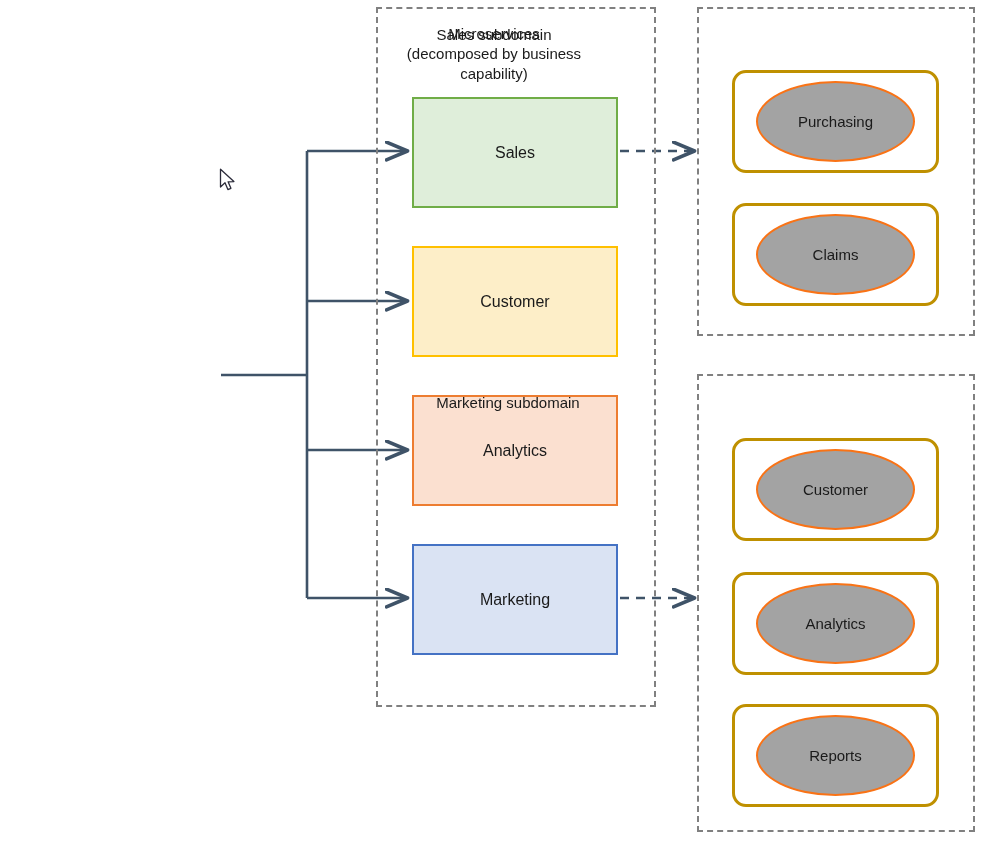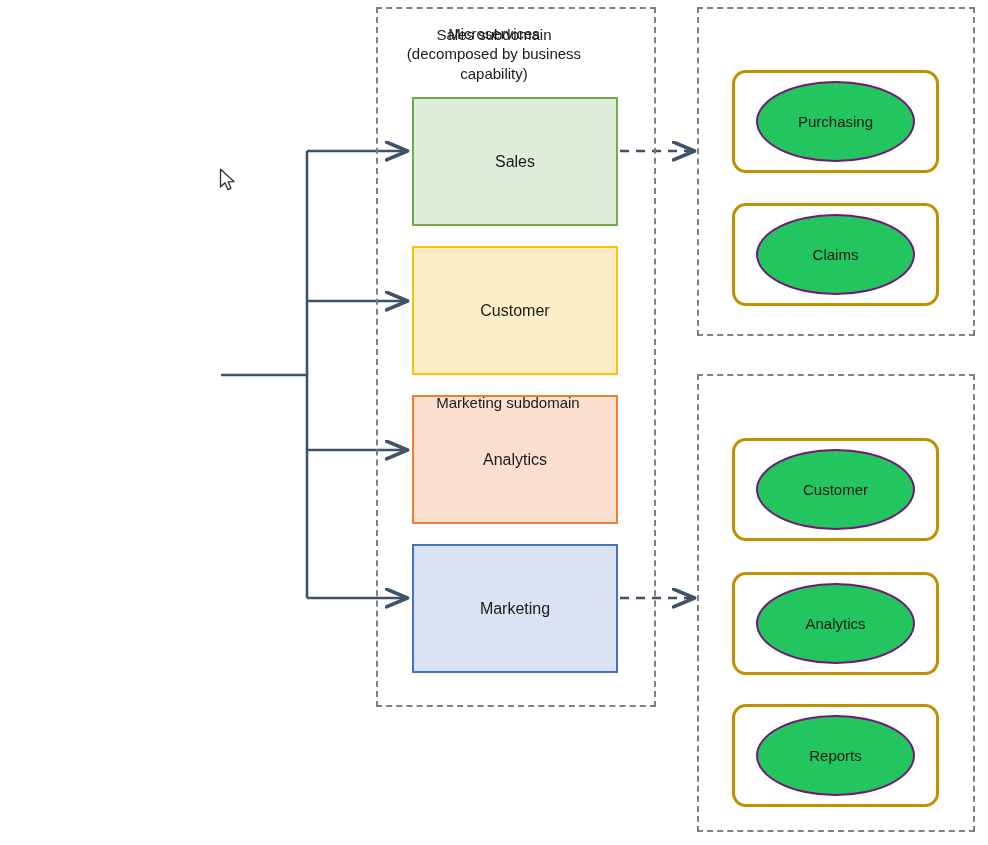--- a/index.html
+++ b/index.html
@@ -56,21 +56,21 @@
   #group-sales-subdomain { left: 697px; top: 7px; width: 278px; height: 329px; }
   #group-marketing-subdomain { left: 697px; top: 374px; width: 278px; height: 458px; }
 
   #title-microservices { top: 24px; }
   #title-sales-sub { top: 25px; }
   #title-marketing-sub { top: 393px; padding-left: 28px; }
 
   
   .service {
     width: 206px;
-    height: 129px;
+    height: 111px;
     left: 412px;
     border-width: 2px;
     border-style: solid;
     display: flex;
     align-items: center;
     justify-content: center;
   }
   .service .label {
     font-size: 16px;
     color: #1a1a1a;
@@ -89,22 +89,22 @@
     border: 3px solid #bf9000;
     border-radius: 14px;
     display: flex;
     align-items: center;
     justify-content: center;
   }
   .ellipse {
     width: 155px;
     height: 77px;
     border-radius: 50%;
-    background: #22c55e;
-    border: 2px solid #701a75;
+    background: #a3a3a3;
+    border: 2px solid #f97316;
     display: flex;
     align-items: center;
     justify-content: center;
   }
   .ellipse .label {
     font-size: 15px;
     color: #1a1a1a;
   }
   #card-purchasing { top: 70px; }
   #card-claims     { top: 203px; }

